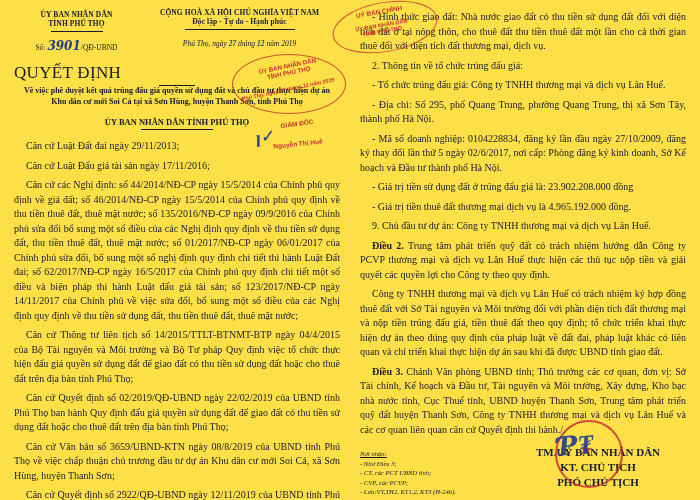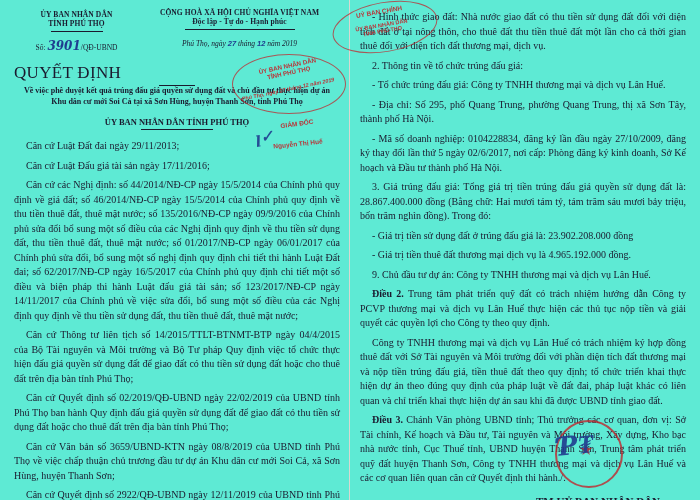--- a/index.html
+++ b/index.html
@@ -4,21 +4,21 @@
 <style>
   html, body {
     margin: 0;
     padding: 0;
     background: #e8e8e8;
   }
   .page {
     position: relative;
     width: 700px;
     height: 500px;
-    background: #5eead4;
+    background: #fde047;
     overflow: hidden;
     font-family: "Liberation Serif", serif;
     color: #1a1a2e;
     box-sizing: border-box;
   }
   .col {
     position: absolute;
     top: 0;
     box-sizing: border-box;
   }
@@ -86,21 +86,21 @@
     font-style: italic;
     font-weight: bold;
   }
   .date-line {
     font-size: 7.5px;
     font-style: italic;
     margin-top: 9px;
     text-align: center;
   }
   .hand-ink {
-    font-family: Liberation Sans, sans-serif;
+    font-family: Liberation Serif, serif;
     color: #1f3d8f;
     font-style: italic;
     font-weight: bold;
   }
 
   .title {
     text-align: left;
     font-size: 17px;
     font-weight: normal;
     margin-top: 10px;
@@ -288,21 +288,20 @@
     <div class="stamp-red" style="left:252px; top:140px; width:92px; font-size:6.5px; transform:rotate(-6deg);">Nguyễn Thị Huế</div>
   </div>
 
   <div class="col col-right">
 
     <div class="para para-ind" style="margin-top:2px;">- Hình thức giao đất: Nhà nước giao đất có thu tiền sử dụng đất đối với diện tích đất ở tại nông thôn, cho thuê đất thu tiền thuê đất một lần cho cả thời gian thuê đối với diện tích đất thương mại, dịch vụ.</div>
     <div class="para para-ni para-ind">2. Thông tin về tổ chức trúng đấu giá:</div>
     <div class="para para-ind">- Tổ chức trúng đấu giá: Công ty TNHH thương mại và dịch vụ Lân Huế.</div>
     <div class="para para-ind">- Địa chỉ: Số 295, phố Quang Trung, phường Quang Trung, thị xã Sơn Tây, thành phố Hà Nội.</div>
     <div class="para para-ind">- Mã số doanh nghiệp: 0104228834, đăng ký lần đầu ngày 27/10/2009, đăng ký thay đổi lần thứ 5 ngày 02/6/2017, nơi cấp: Phòng đăng ký kinh doanh, Sở Kế hoạch và Đầu tư thành phố Hà Nội.</div>
-    <div class="para para-ind">3. Giá trúng đấu giá: Tổng giá trị tiền trúng đấu giá quyền sử dụng đất là: 28.867.400.000 đồng (Bằng chữ: Hai mươi tám tỷ, tám trăm sáu mươi bảy triệu, bốn trăm nghìn đồng). Trong đó:</div>
     <div class="para para-ind">- Giá trị tiền sử dụng đất ở trúng đấu giá là: 23.902.208.000 đồng</div>
     <div class="para para-ind">- Giá trị tiền thuê đất thương mại dịch vụ là 4.965.192.000 đồng.</div>
     <div class="para para-ind">9. Chủ đầu tư dự án: Công ty TNHH thương mại và dịch vụ Lân Huế.</div>
 
     <div class="para para-ind">
       <span class="art">Điều 2.</span><span> Trung tâm phát triển quỹ đất có trách nhiệm hướng dẫn Công ty PCVP thương mại và dịch vụ Lân Huế thực hiện các thủ tục nộp tiền và giải quyết các quyền lợi cho Công ty theo quy định.</span>
     </div>
     <div class="para para-ind">Công ty TNHH thương mại và dịch vụ Lân Huế có trách nhiệm ký hợp đồng thuê đất với Sở Tài nguyên và Môi trường đối với phần diện tích đất thương mại và nộp tiền trúng đấu giá, tiền thuê đất theo quy định; tổ chức triển khai thực hiện dự án theo đúng quy định của pháp luật về đất đai, pháp luật khác có liên quan và chỉ triển khai thực hiện dự án sau khi đã được UBND tỉnh giao đất.</div>
     <div class="para para-ind">
       <span class="art">Điều 3.</span><span> Chánh Văn phòng UBND tỉnh; Thủ trưởng các cơ quan, đơn vị: Sở Tài chính, Kế hoạch và Đầu tư, Tài nguyên và Môi trường, Xây dựng, Kho bạc nhà nước tỉnh, Cục Thuế tỉnh, UBND huyện Thanh Sơn, Trung tâm phát triển quỹ đất huyện Thanh Sơn, Công ty TNHH thương mại và dịch vụ Lân Huế và các cơ quan liên quan căn cứ Quyết định thi hành./.</span>

